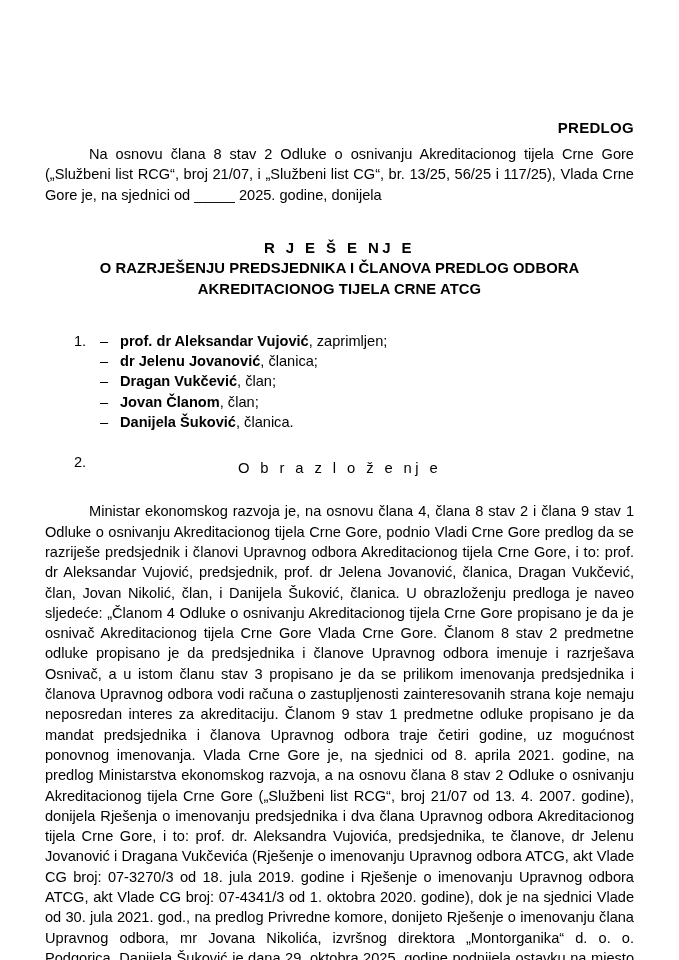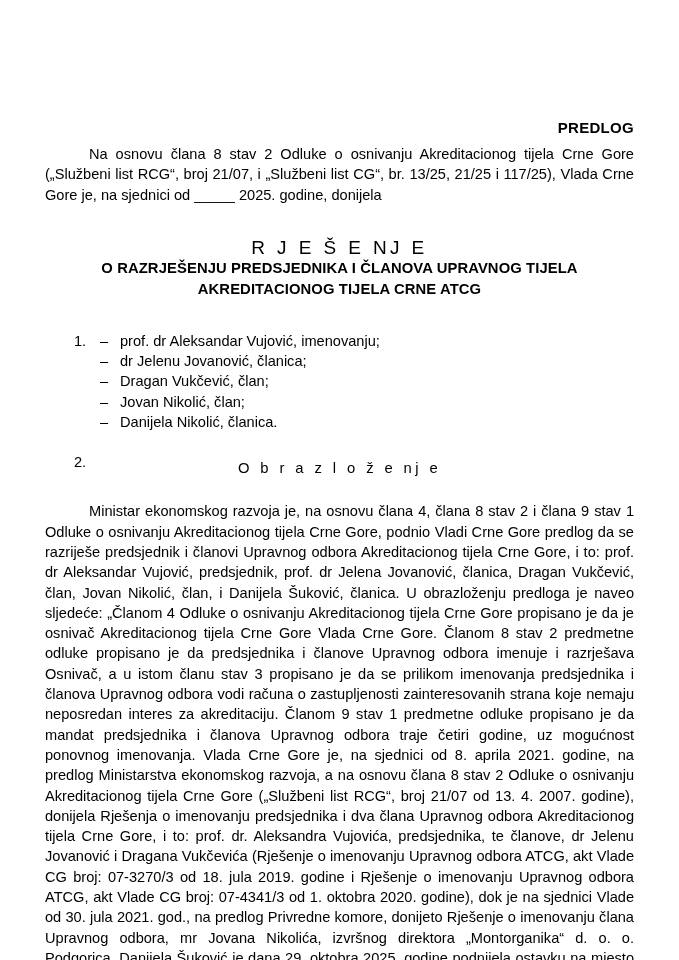--- a/index.html
+++ b/index.html
@@ -38,22 +38,22 @@
     margin: 0;
   }
   .para.indent { text-indent: 44px; }
   .intro-para { margin-top: 6px; }
 
   .title-block {
     text-align: center;
     margin-top: 32px;
   }
   .title-main {
-    font-weight: normal;
-    font-size: 19px;
+    font-weight: bold;
+    font-size: 15px;
     line-height: 21px;
     letter-spacing: 3.4px;
   }
   .title-sub {
     font-weight: bold;
     font-size: 14.8px;
     line-height: 21px;
     letter-spacing: 0.1px;
   }
 
@@ -88,69 +88,69 @@
     position: relative;
     padding-left: 75px;
     font-size: 14.6px;
     line-height: 20.3px;
   }
   .dash-item .dash {
     position: absolute;
     left: 55px;
     top: 0;
   }
-  .dash-item .person { font-weight: normal; }
+  .dash-item .person { font-weight: bold; }
 
   .obraz {
     text-align: center;
     font-weight: normal;
     font-size: 14.8px;
     line-height: 21px;
     letter-spacing: 3.4px;
     margin-top: 26px;
   }
 
   .body-block { margin-top: 22px; }
 </style>
 </head>
 <body>
 
 <div class="page">
 
   <div class="doc-label">PREDLOG</div>
 
-  <p class="para indent intro-para">Na osnovu člana 8 stav 2 Odluke o osnivanju Akreditacionog tijela Crne Gore („Službeni list RCG“, broj 21/07, i „Službeni list CG“, br. 13/25, 21/25 i 117/25), Vlada Crne Gore je, na sjednici od _____ 2025. godine, donijela</p>
+  <p class="para indent intro-para">Na osnovu člana 8 stav 2 Odluke o osnivanju Akreditacionog tijela Crne Gore („Službeni list RCG“, broj 21/07, i „Službeni list CG“, br. 13/25, 56/25 i 117/25), Vlada Crne Gore je, na sjednici od _____ 2025. godine, donijela</p>
 
   <div class="title-block">
     <div class="title-main">R J E Š E NJ E</div>
-    <div class="title-sub">O RAZRJEŠENJU PREDSJEDNIKA I ČLANOVA UPRAVNOG TIJELA</div>
+    <div class="title-sub">O RAZRJEŠENJU PREDSJEDNIKA I ČLANOVA PREDLOG ODBORA</div>
     <div class="title-sub">AKREDITACIONOG TIJELA CRNE ATCG</div>
   </div>
 
   <ul class="num-list">
     <li class="num-item item-1">
       <span class="marker">1.</span>
     </li>
   </ul>
 
   <ul class="dash-list">
     <li class="dash-item">
-      <span class="dash">–</span><span class="person">prof. dr Aleksandar Vujović</span><span>, imenovanju;</span>
+      <span class="dash">–</span><span class="person">prof. dr Aleksandar Vujović</span><span>, zaprimljen;</span>
     </li>
     <li class="dash-item">
       <span class="dash">–</span><span class="person">dr Jelenu Jovanović</span><span>, članica;</span>
     </li>
     <li class="dash-item">
       <span class="dash">–</span><span class="person">Dragan Vukčević</span><span>, član;</span>
     </li>
     <li class="dash-item">
-      <span class="dash">–</span><span class="person">Jovan Nikolić</span><span>, član;</span>
+      <span class="dash">–</span><span class="person">Jovan Članom</span><span>, član;</span>
     </li>
     <li class="dash-item">
-      <span class="dash">–</span><span class="person">Danijela Nikolić</span><span>, članica.</span>
+      <span class="dash">–</span><span class="person">Danijela Šuković</span><span>, članica.</span>
     </li>
   </ul>
 
   <ul class="num-list">
     <li class="num-item item-2">
       <span class="marker">2.</span>
     </li>
   </ul>
 
   <div class="obraz">O b r a z l o ž e nj e</div>

